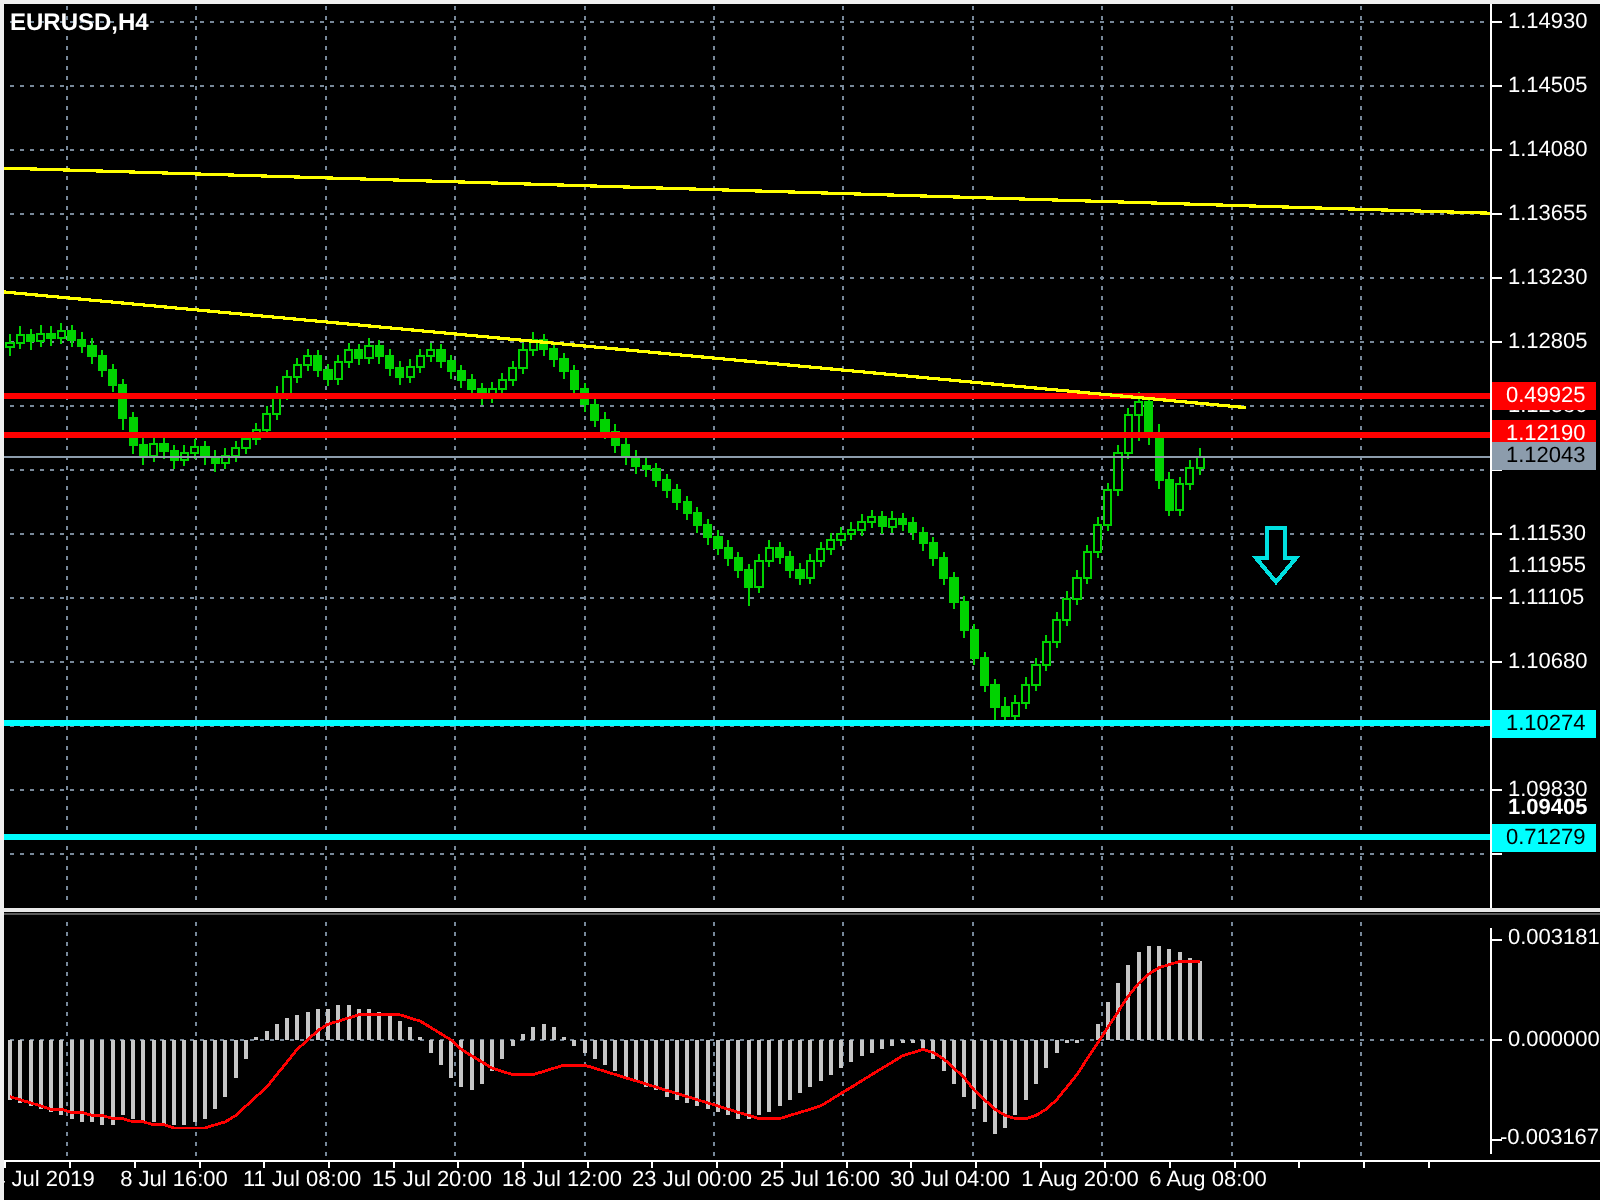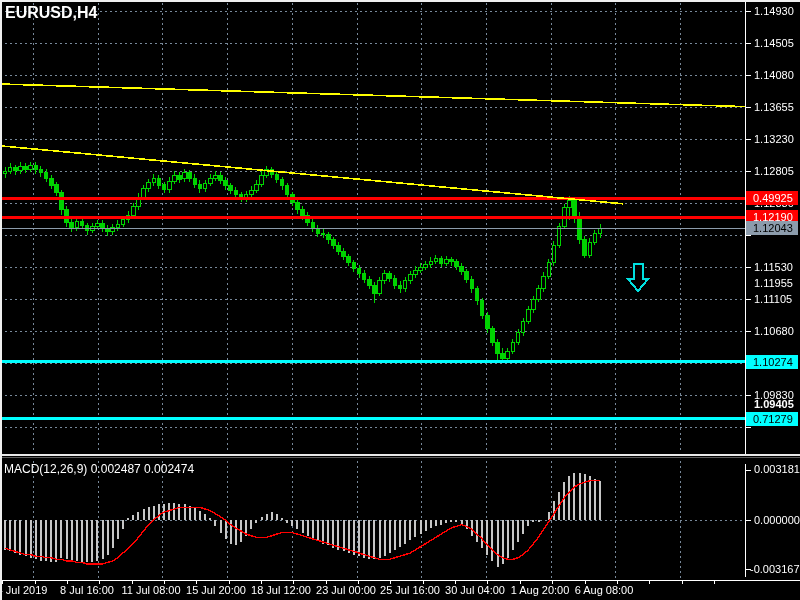--- a/index.html
+++ b/index.html
@@ -1,21 +1,21 @@
 <!DOCTYPE html>
 <html><head>
 <meta charset="utf-8">
 <style>
   html,body{margin:0;padding:0;background:#000;}
   #screen{position:relative;width:800px;height:600px;background:#000;overflow:hidden;
           font-family:"Liberation Sans",sans-serif;-webkit-font-smoothing:none;}
   #screen .edge-top{position:absolute;left:0;top:0;width:800px;height:2px;background:#efefef;z-index:9;}
   #screen .edge-left{position:absolute;left:0;top:0;width:2px;height:600px;background:#efefef;z-index:9;}
   #plot-layer{position:absolute;left:0;top:0;z-index:1;}
-  .chart-title{position:absolute;left:5px;top:4px;color:#fff;font-size:16px;font-weight:700;
+  .chart-title{position:absolute;left:5px;top:4px;color:#fff;font-size:12px;font-weight:700;
                letter-spacing:0;z-index:5;}
   .macd-label{position:absolute;left:4px;top:462px;color:#fff;font-size:12px;z-index:5;}
   .axis-label{position:absolute;color:#fff;font-size:11px;height:13px;line-height:13px;z-index:4;white-space:nowrap;}
   .time-label{position:absolute;top:584px;color:#fff;font-size:11px;height:13px;line-height:13px;
               transform:translateX(-50%);z-index:4;white-space:nowrap;}
   .price-badge{position:absolute;left:746px;width:52px;height:14px;line-height:14px;
                font-size:11px;padding-left:7px;box-sizing:border-box;z-index:6;white-space:nowrap;}
 </style>
 </head>
 <body>
@@ -467,21 +467,20 @@
         <line x1="520.3" y1="581" x2="520.3" y2="584" stroke="#fff" stroke-width="1"></line>
         <line x1="552.7" y1="581" x2="552.7" y2="584" stroke="#fff" stroke-width="1"></line>
         <line x1="585.0" y1="581" x2="585.0" y2="584" stroke="#fff" stroke-width="1"></line>
         <line x1="617.4" y1="581" x2="617.4" y2="584" stroke="#fff" stroke-width="1"></line>
         <line x1="649.7" y1="581" x2="649.7" y2="584" stroke="#fff" stroke-width="1"></line>
         <line x1="682.1" y1="581" x2="682.1" y2="584" stroke="#fff" stroke-width="1"></line>
         <line x1="714.4" y1="581" x2="714.4" y2="584" stroke="#fff" stroke-width="1"></line>
       </svg></div>
 
   <div class="chart-title">EURUSD,H4</div>
-  <div class="macd-label">MACD(12,26,9) 0.002487 0.002474</div>
 
   <div id="price-labels">
       <div class="axis-label" style="left: 754px; top: 5px;">1.14930</div>
       <div class="axis-label" style="left: 754px; top: 37px;">1.14505</div>
       <div class="axis-label" style="left: 754px; top: 69px;">1.14080</div>
       <div class="axis-label" style="left: 754px; top: 101px;">1.13655</div>
       <div class="axis-label" style="left: 754px; top: 133px;">1.13230</div>
       <div class="axis-label" style="left: 754px; top: 165px;">1.12805</div>
       <div class="axis-label" style="left: 754px; top: 197px;">1.12380</div>
       <div class="axis-label" style="left: 754px; top: 229px; margin-top: 48px;">1.11955</div>

